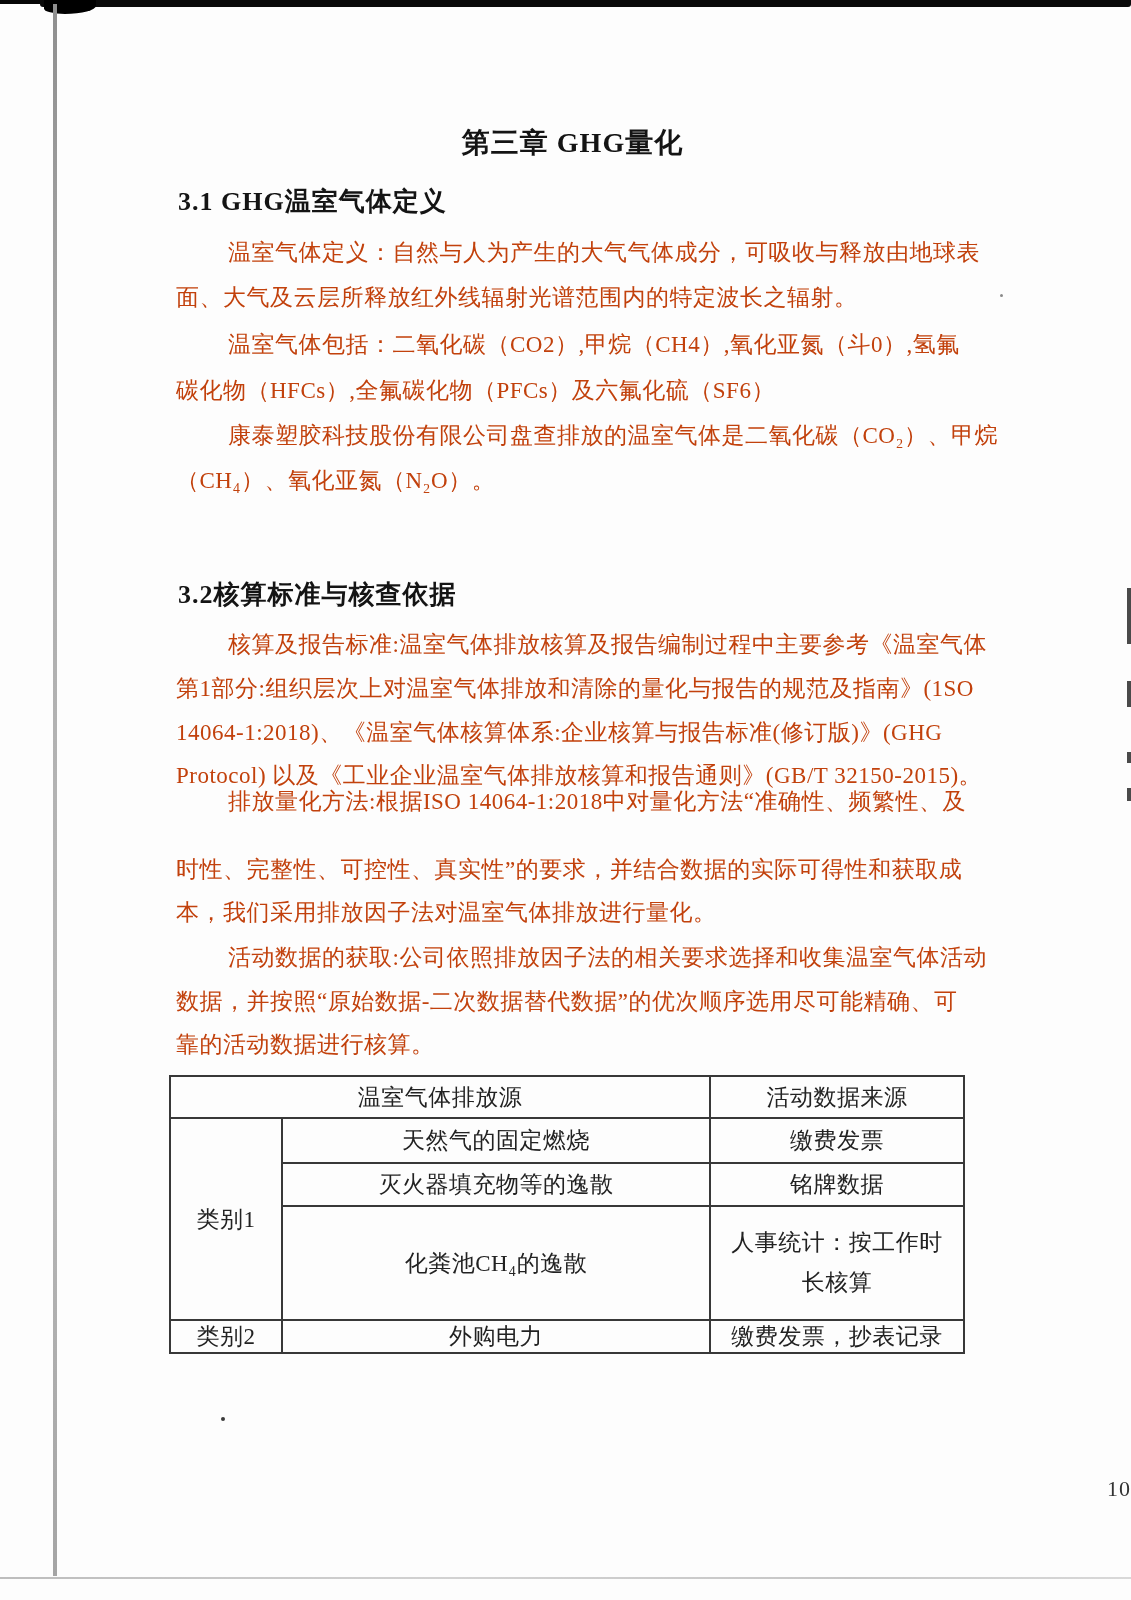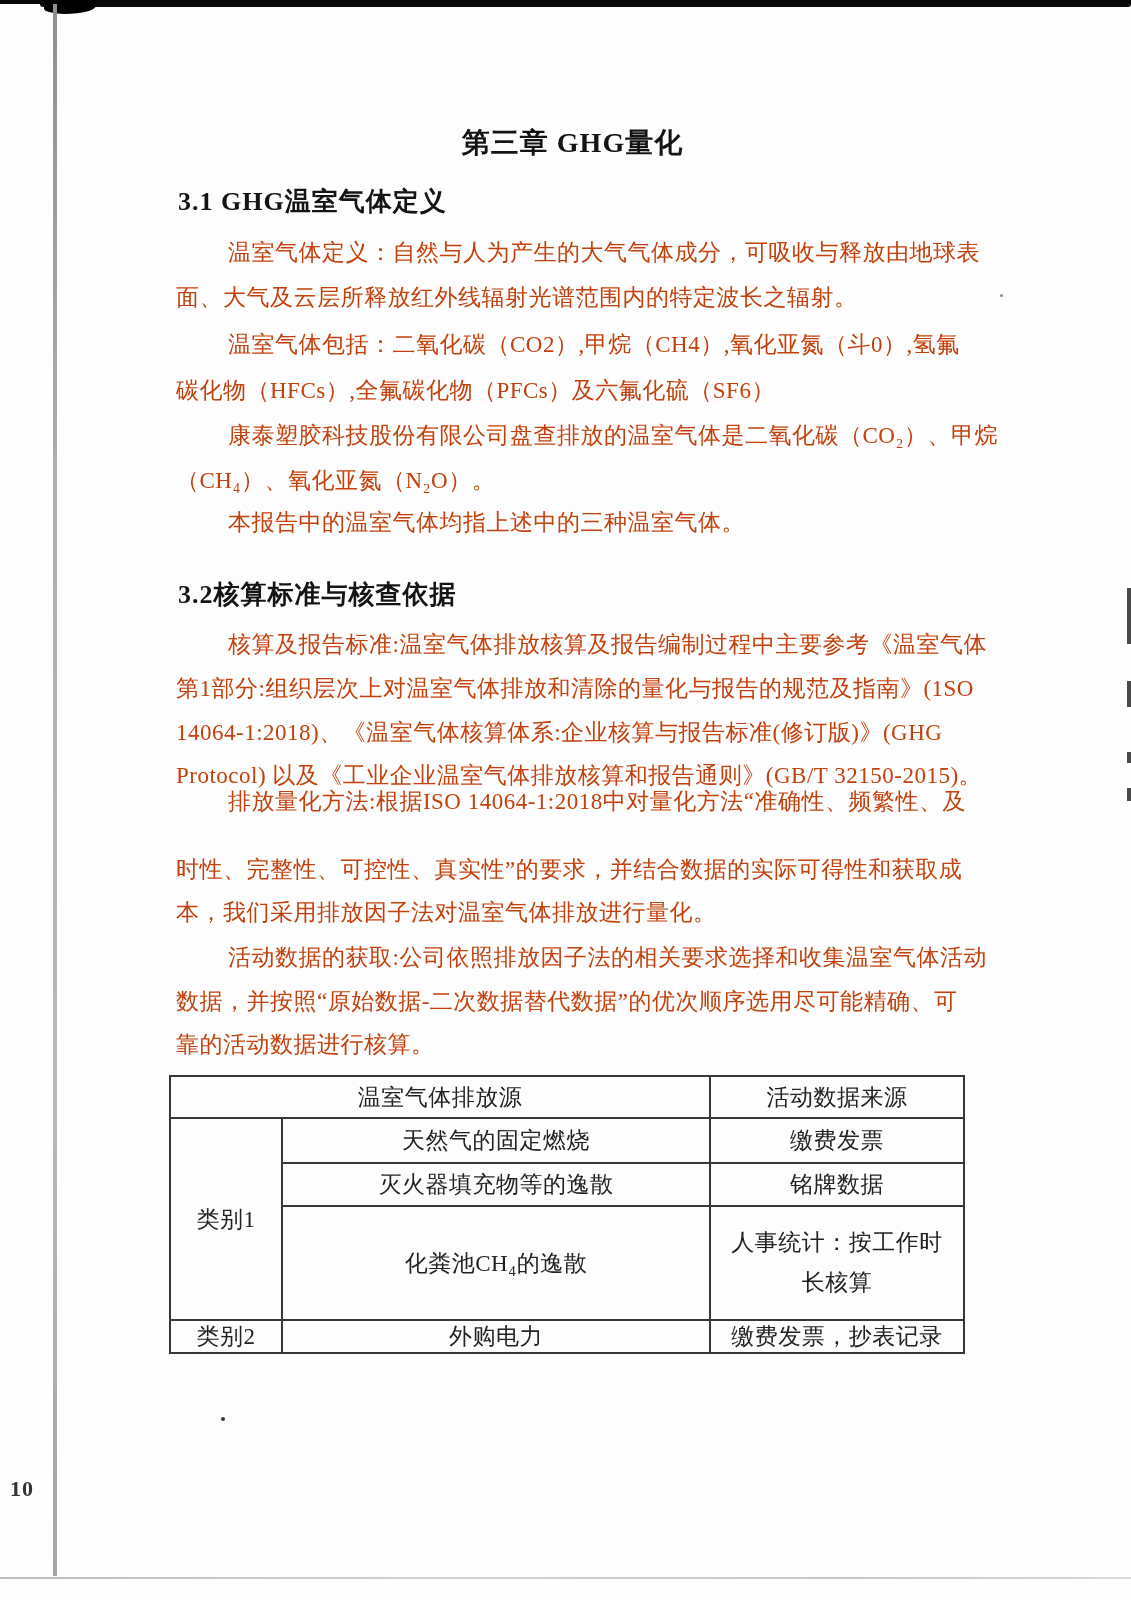--- a/index.html
+++ b/index.html
@@ -62,22 +62,22 @@
     text-align: center; vertical-align: middle;
     font-weight: normal;
     padding: 0 17px;
     overflow: hidden;
     letter-spacing: 0.5px;
     margin-top: 14px;
   }
 
   .page-number {
     position: absolute; top: 1476px; left: 0; width: 1131px;
-    text-align: left; text-indent: 10px;
-    font-size: 22px; color: #333; letter-spacing: 1px; font-weight: bold;
+    text-align: right; text-indent: 10px;
+    font-size: 22px; color: #333; letter-spacing: 1px;
   }
 </style>
 </head>
 <body>
 
 <div class="page">
 
   <div class="scan-top-strip"></div>
   <div class="scan-top-strip2"></div>
   <div class="scan-top-blob"></div>
@@ -96,21 +96,20 @@
 
   <div class="line ind" style="top:237px">温室气体定义：自然与人为产生的大气气体成分，可吸收与释放由地球表</div>
   <div class="line" style="top:282px">面、大气及云层所释放红外线辐射光谱范围内的特定波长之辐射。</div>
 
   <div class="line ind" style="top:329px">温室气体包括：二氧化碳（CO2）,甲烷（CH4）,氧化亚氮（斗0）,氢氟</div>
   <div class="line" style="top:375px">碳化物（HFCs）,全氟碳化物（PFCs）及六氟化硫（SF6）</div>
 
   <div class="line" style="top:465px">（CH₄）、氧化亚氮（N₂O）。</div>
   <div class="line ind" style="top:420px">康泰塑胶科技股份有限公司盘查排放的温室气体是二氧化碳（CO₂）、甲烷</div>
 
-  <div class="line ind" style="top:507px">本报告中的温室气体均指上述中的三种温室气体。</div>
 
   <div class="heading h32">3.2核算标准与核查依据</div>
 
   <div class="line ind" style="top:629px">核算及报告标准:温室气体排放核算及报告编制过程中主要参考《温室气体</div>
   <div class="line" style="top:673px">第1部分:组织层次上对温室气体排放和清除的量化与报告的规范及指南》(1SO</div>
   <div class="line" style="top:717px">14064-1:2018)、《温室气体核算体系:企业核算与报告标准(修订版)》(GHG</div>
   <div class="line" style="top:760px">Protocol) 以及《工业企业温室气体排放核算和报告通则》(GB/T 32150-2015)。</div>
 
   <div class="line ind" style="top:786px">排放量化方法:根据ISO 14064-1:2018中对量化方法“准确性、频繁性、及</div>
   <div class="line" style="top:854px">时性、完整性、可控性、真实性”的要求，并结合数据的实际可得性和获取成</div>

